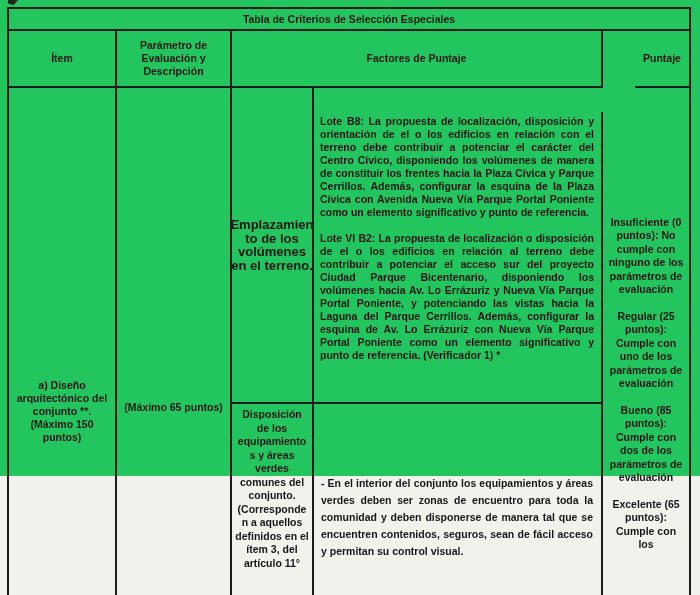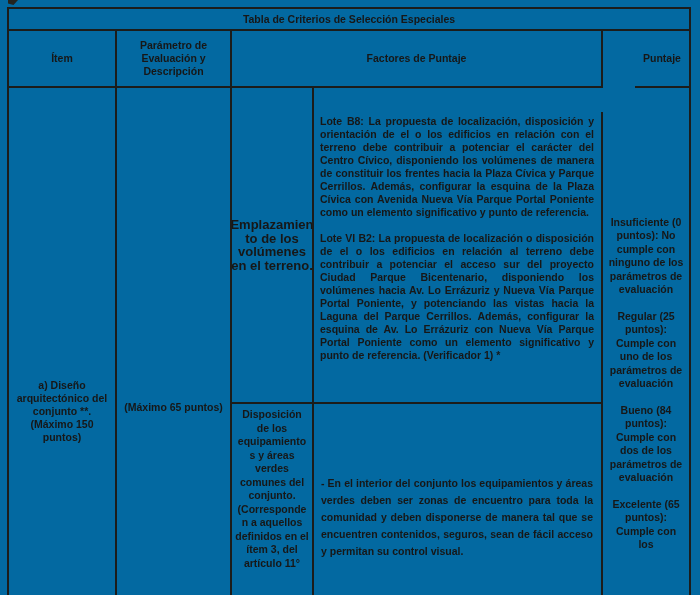--- a/index.html
+++ b/index.html
@@ -4,21 +4,21 @@
 <style>
   * { margin:0; padding:0; box-sizing:border-box; }
   html,body { width:700px; height:595px; }
   body {
     background:#f2f1ec;
     overflow:hidden;
     font-family:"Liberation Sans", sans-serif;
     color:#171717;
     -webkit-font-smoothing:antialiased;
   }
-  .page { position:relative; width:700px; height:595px; background:#0369a1; }
+  .page { position:relative; width:700px; height:476px; background:#22c55e; }
   .artifact {
     position:absolute; left:8px; top:0; width:10px; height:5px;
     background:#24241f;
     clip-path:polygon(0 0, 100% 0, 55% 100%, 0 70%);
   }
   .table {
     position:absolute; left:7px; top:7px;
     display:grid;
     grid-template-columns:108px 115px 82px 289px 88px;
     grid-template-rows:22px 57px 316px 333px;
@@ -117,18 +117,18 @@
       <p class="para"><span>Lote VI B2:</span> <span>La propuesta de localización o disposición de el o los edificios en relación al terreno debe contribuir a potenciar el acceso sur del proyecto Ciudad Parque Bicentenario, disponiendo los volúmenes hacia Av. Lo Errázuriz y Nueva Vía Parque Portal Poniente, y potenciando las vistas hacia la Laguna del Parque Cerrillos. Además, configurar la esquina de Av. Lo Errázuriz con Nueva Vía Parque Portal Poniente como un elemento significativo y punto de referencia. (Verificador 1) *</span></p>
     </div>
 
     <div class="cell c-lab2">Disposición de los equipamiento s y áreas verdes comunes del conjunto. (Corresponde n a aquellos definidos en el ítem 3, del artículo 11°</div>
 
     <div class="cell c-txt2">- En el interior del conjunto los equipamientos y áreas verdes deben ser zonas de encuentro para toda la comunidad y deben disponerse de manera tal que se encuentren contenidos, seguros, sean de fácil acceso y permitan su control visual.</div>
 
     <div class="cell c-punt">
       <div class="p-item"><span>Insuficiente (0 puntos):</span> <span>No cumple con ninguno de los parámetros de evaluación</span></div>
       <div class="p-item"><span>Regular (25 puntos):</span> <span>Cumple con uno de los parámetros de evaluación</span></div>
-      <div class="p-item"><span>Bueno (84 puntos):</span> <span>Cumple con dos de los parámetros de evaluación</span></div>
+      <div class="p-item"><span>Bueno (85 puntos):</span> <span>Cumple con dos de los parámetros de evaluación</span></div>
       <div class="p-item"><span>Excelente (65 puntos):</span> <span>Cumple con los</span></div>
     </div>
 
   </div>
 </div>
 
 </body></html>

